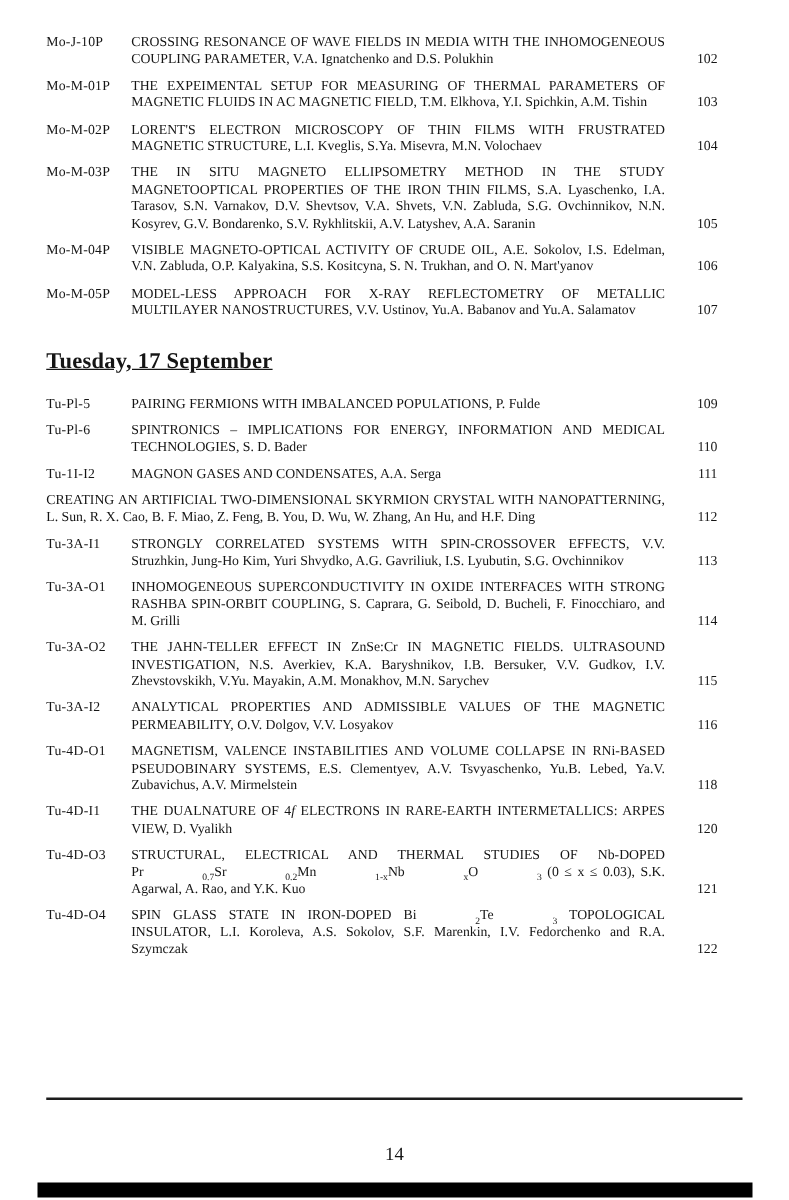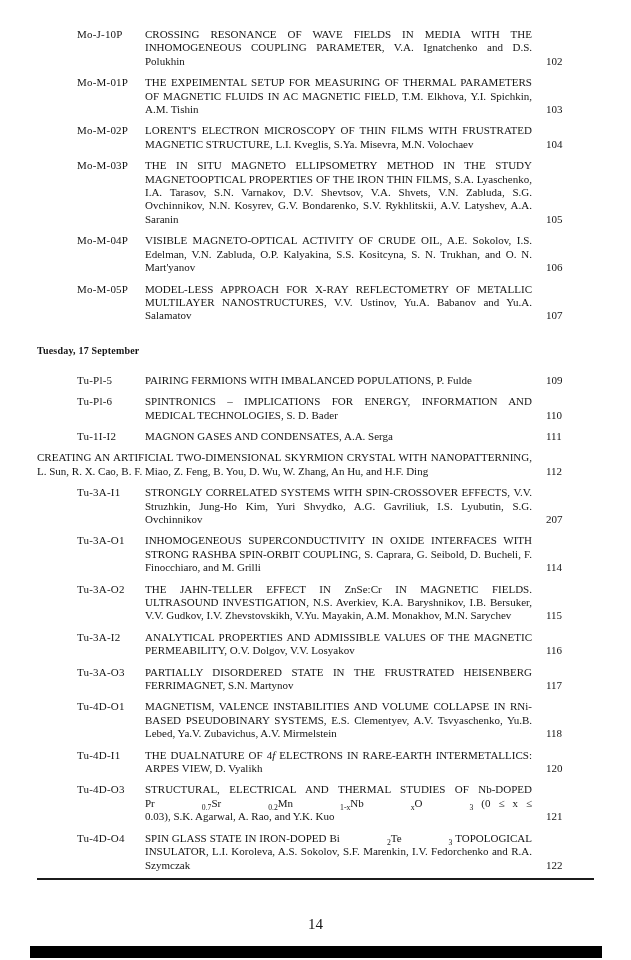--- a/index.html
+++ b/index.html
@@ -26,39 +26,39 @@
     display: flex;
     align-items: stretch;
     margin-bottom: 8px;
     font-size: 11px;
     line-height: 13.4px;
   }
   .code {
     flex: none;
     width: 68px;
     letter-spacing: 0.2px;
-    margin-left: 40px;
   }
   .title {
     flex: 1;
     padding-right: 14px;
     text-align: justify;
   }
   .pageref {
     flex: none;
     width: 28px;
-    text-align: left;
+    text-align: right;
     align-self: flex-end;
   }
   .section-heading {
-    font-size: 10px;
+    font-size: 18px;
     font-weight: bold;
     margin-top: 22px;
     margin-bottom: 18px;
     letter-spacing: 0.2px;
+    text-decoration: underline;
   }
   .u { }
   .i { font-style: italic; }
   .sub {
     vertical-align: sub;
     font-size: 0.7em;
     line-height: 0;
     padding-left: 47px;
   }
   .footer-rule {
@@ -137,41 +137,36 @@
         <div class="title">MAGNON GASES AND CONDENSATES, A.A. Serga</div>
         <div class="pageref">111</div>
       </div>
       <div class="entry">
         <div class="title">CREATING AN ARTIFICIAL TWO-DIMENSIONAL SKYRMION CRYSTAL WITH NANOPATTERNING, L. Sun, R. X. Cao, B. F. Miao, Z. Feng, B. You, D. Wu, W. Zhang, An Hu, and H.F. Ding</div>
         <div class="pageref">112</div>
       </div>
       <div class="entry">
         <div class="code">Tu-3A-I1</div>
         <div class="title">STRONGLY CORRELATED SYSTEMS WITH SPIN-CROSSOVER EFFECTS, <span class="u">V.V. Struzhkin</span>, Jung-Ho Kim, Yuri Shvydko, A.G. Gavriliuk, I.S. Lyubutin, S.G. Ovchinnikov</div>
-        <div class="pageref">207</div>
+        <div class="pageref">113</div>
       </div>
       <div class="entry">
         <div class="code">Tu-3A-O1</div>
         <div class="title">INHOMOGENEOUS SUPERCONDUCTIVITY IN OXIDE INTERFACES WITH STRONG RASHBA SPIN-ORBIT COUPLING, <span class="u">S. Caprara</span>, G. Seibold, D. Bucheli, F. Finocchiaro, and M. Grilli</div>
         <div class="pageref">114</div>
       </div>
       <div class="entry">
         <div class="code">Tu-3A-O2</div>
         <div class="title">THE JAHN-TELLER EFFECT IN ZnSe:Cr IN MAGNETIC FIELDS. ULTRASOUND INVESTIGATION, N.S. Averkiev, K.A. Baryshnikov, I.B. Bersuker, <span class="u">V.V. Gudkov</span>, I.V. Zhevstovskikh, V.Yu. Mayakin, A.M. Monakhov, M.N. Sarychev</div>
         <div class="pageref">115</div>
       </div>
       <div class="entry">
         <div class="code">Tu-3A-I2</div>
         <div class="title">ANALYTICAL PROPERTIES AND ADMISSIBLE VALUES OF THE MAGNETIC PERMEABILITY, <span class="u">O.V. Dolgov</span>, V.V. Losyakov</div>
         <div class="pageref">116</div>
-      </div>
-      <div class="entry">
-        <div class="code">Tu-3A-O3</div>
-        <div class="title">PARTIALLY DISORDERED STATE IN THE FRUSTRATED HEISENBERG FERRIMAGNET, S.N. Martynov</div>
-        <div class="pageref">117</div>
       </div>
       <div class="entry">
         <div class="code">Tu-4D-O1</div>
         <div class="title">MAGNETISM, VALENCE INSTABILITIES AND VOLUME COLLAPSE IN RNi-BASED PSEUDOBINARY SYSTEMS, <span class="u">E.S. Clementyev</span>, A.V. Tsvyaschenko, Yu.B. Lebed, Ya.V. Zubavichus, A.V. Mirmelstein</div>
         <div class="pageref">118</div>
       </div>
       <div class="entry">
         <div class="code">Tu-4D-I1</div>
         <div class="title">THE DUALNATURE OF 4<span class="i">f</span> ELECTRONS IN RARE-EARTH INTERMETALLICS: ARPES VIEW, D. Vyalikh</div>
         <div class="pageref">120</div>

